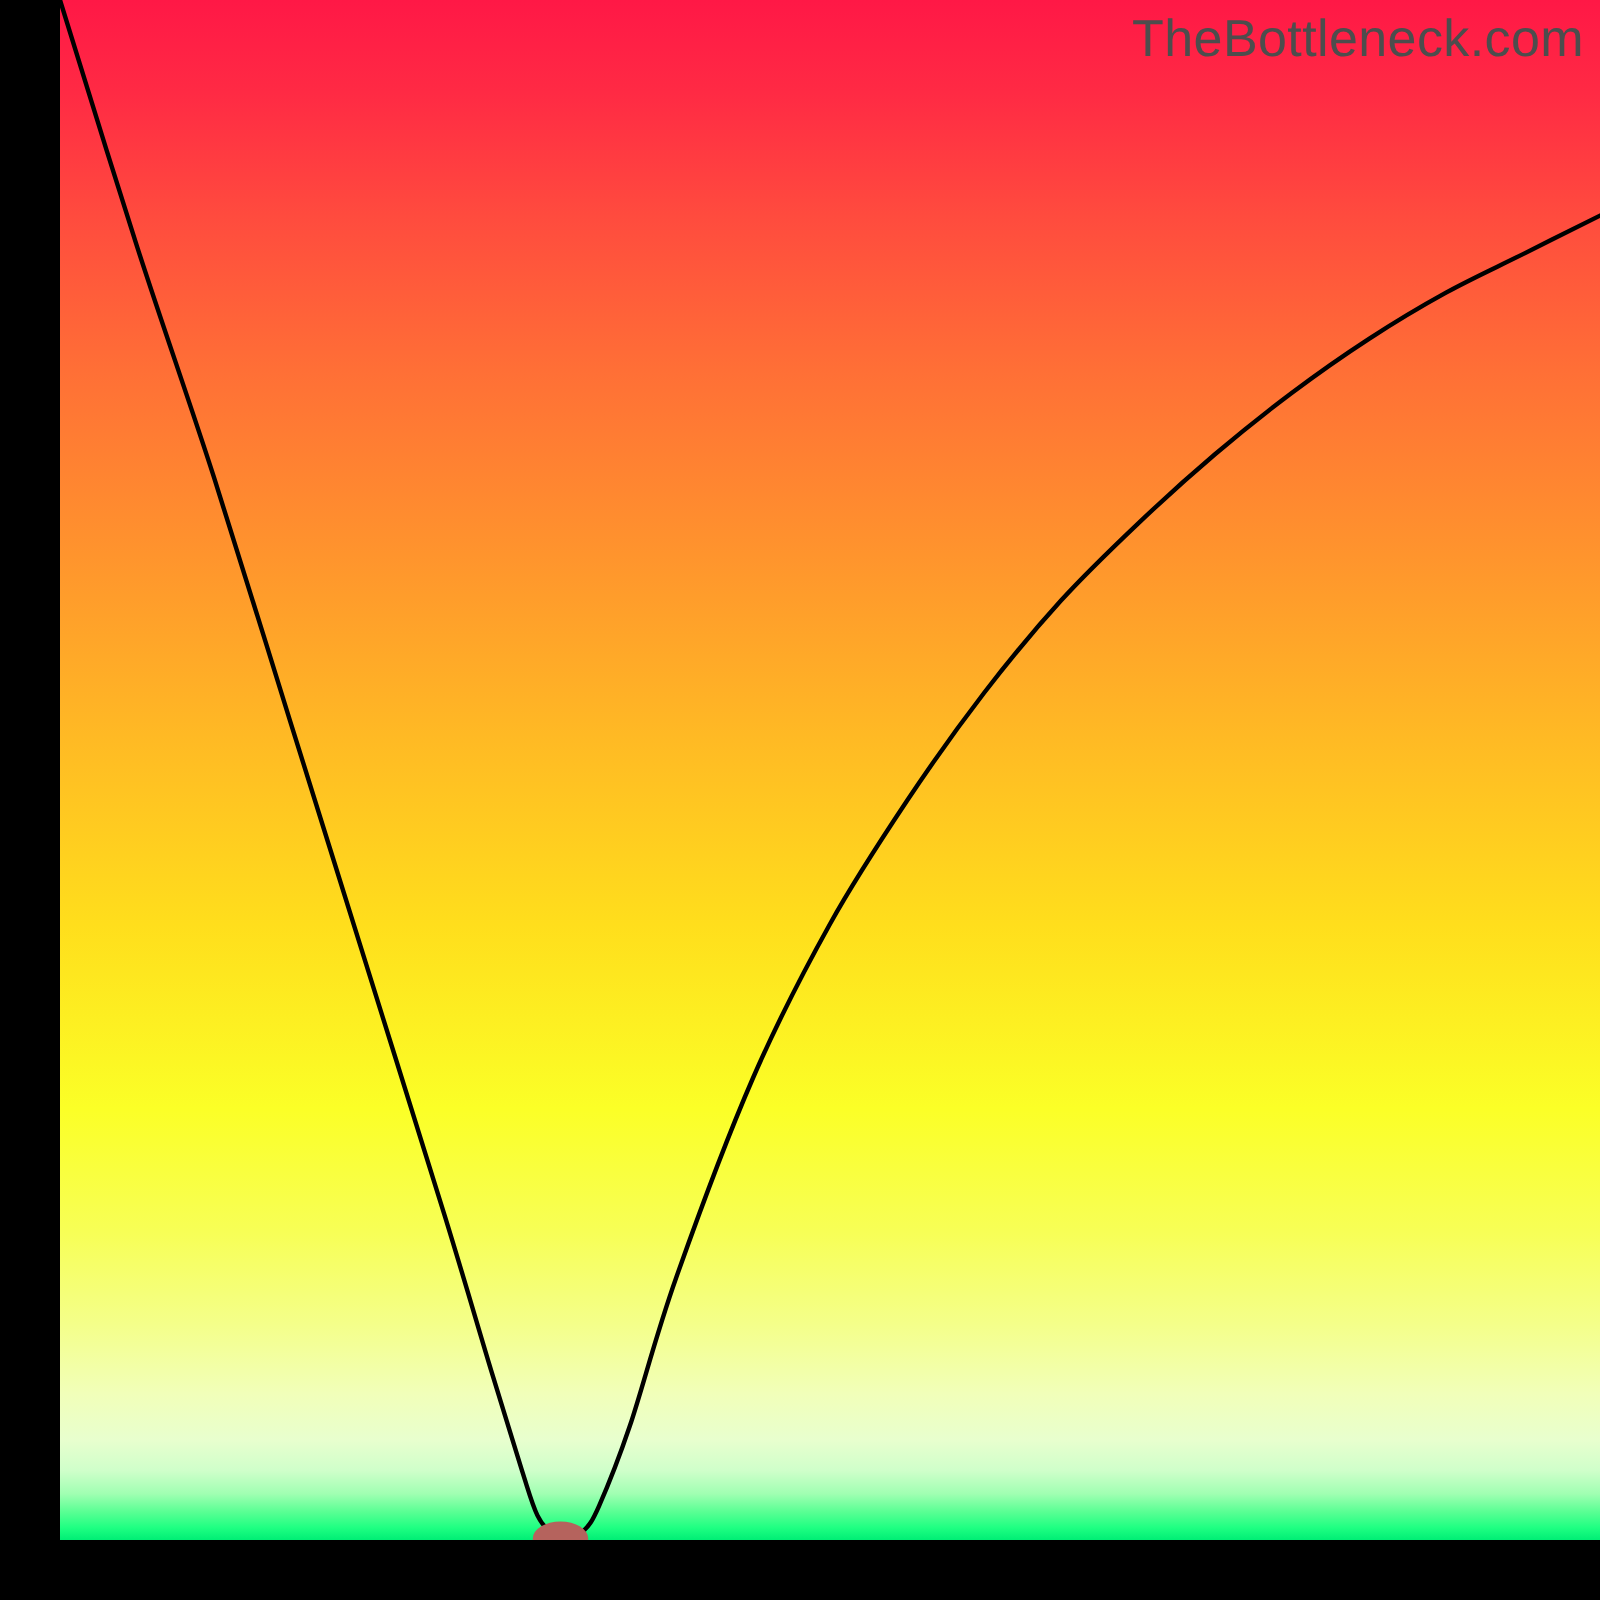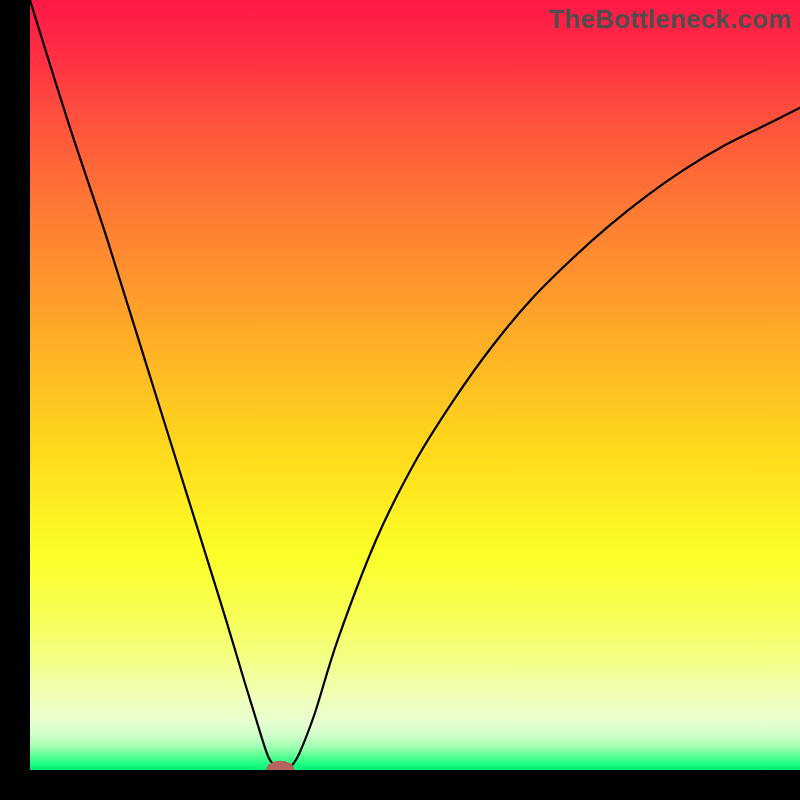--- a/index.html
+++ b/index.html
@@ -25,21 +25,21 @@
     top: 0;
     width: 770px;
     height: 770px;
   }
   .watermark {
     position: absolute;
     top: 4px;
     right: 8px;
     color: #4d4d4d;
     font-size: 26px;
-    font-weight: 700;
+    font-weight: 400;
     letter-spacing: 0.2px;
     z-index: 10;
   }
   svg { display: block; }
 </style>
 </head>
 <body>
 
 <div class="chart-frame">
   <svg class="plot-area" viewBox="0 0 770 770" preserveAspectRatio="none">

